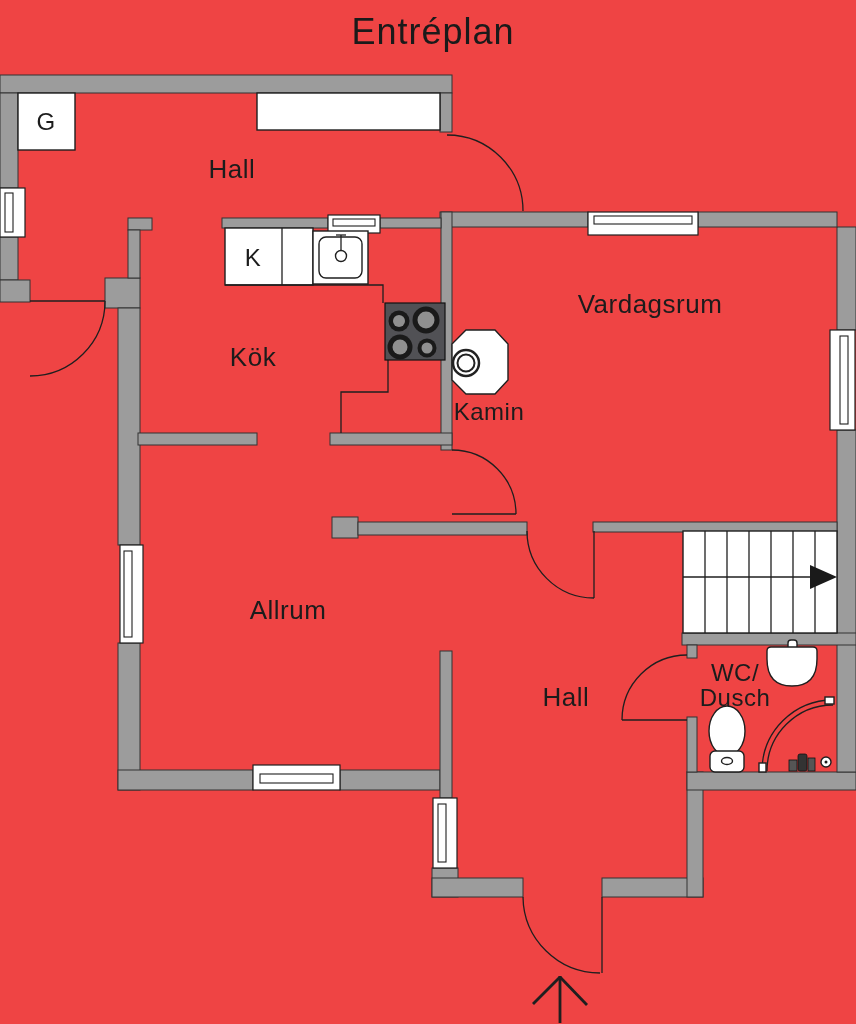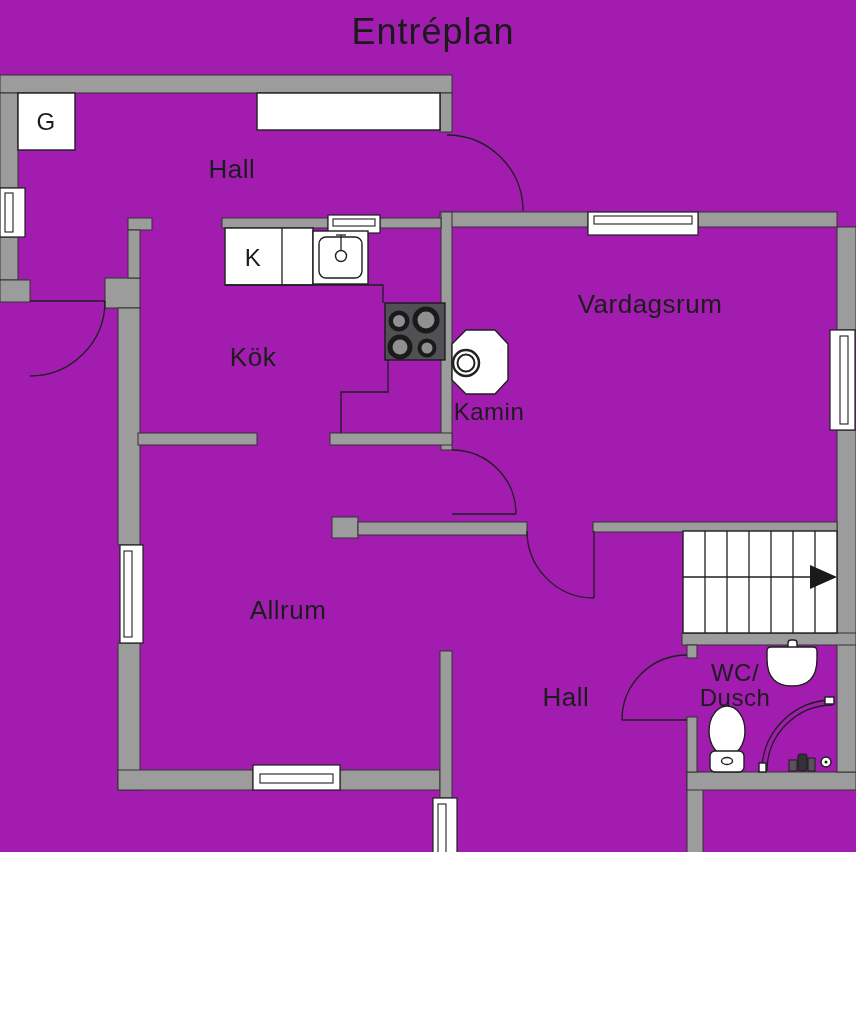--- a/index.html
+++ b/index.html
@@ -1,16 +1,16 @@
 <!DOCTYPE html>
 <html><head>
 <meta charset="utf-8">
 <style>
   html,body{margin:0;padding:0;background:#ffffff;}
-  .page{position:relative;width:856px;height:852px;background:#a21caf;overflow:hidden;
+  .page{position:relative;width:856px;height:1024px;background:#ef4444;overflow:hidden;
         font-family:"Liberation Sans","DejaVu Sans",sans-serif;}
   svg{display:block;}
   .walls rect{fill:#9c9c9c;stroke:#333333;stroke-width:1;}
   .win-box{fill:#ffffff;stroke:#1f1f1f;stroke-width:1.2;}
   .win-glass{fill:#ffffff;stroke:#1f1f1f;stroke-width:1.1;}
   .thin{fill:none;stroke:#1f1f1f;stroke-width:1.3;}
   .fixture{fill:#ffffff;stroke:#1f1f1f;stroke-width:1.4;}
   .door{fill:none;stroke:#1f1f1f;stroke-width:1.3;}
   .label{fill:#1c1c1c;letter-spacing:0.5px;}
   .title-label{fill:#1a1a1a;font-size:36px;letter-spacing:1px;font-weight:300;}

